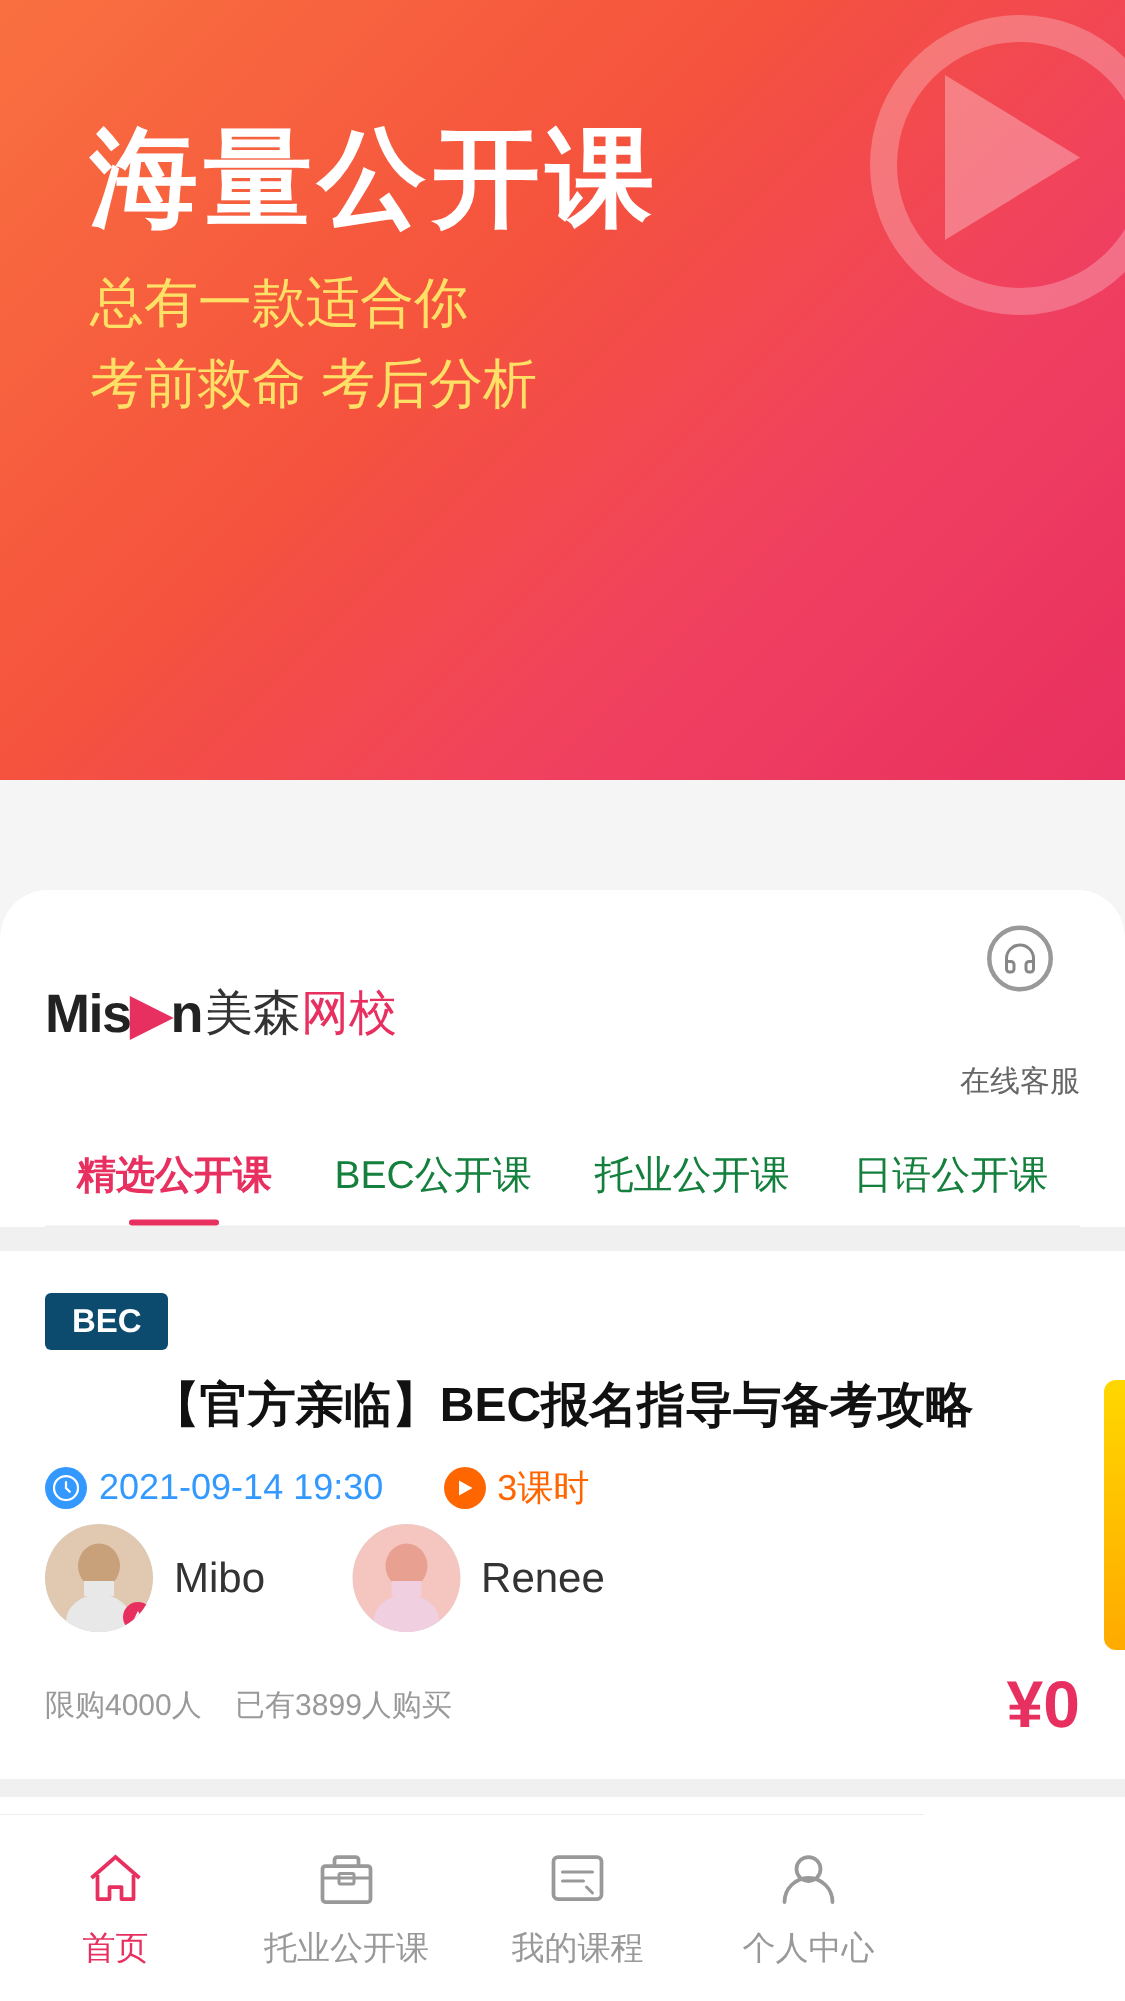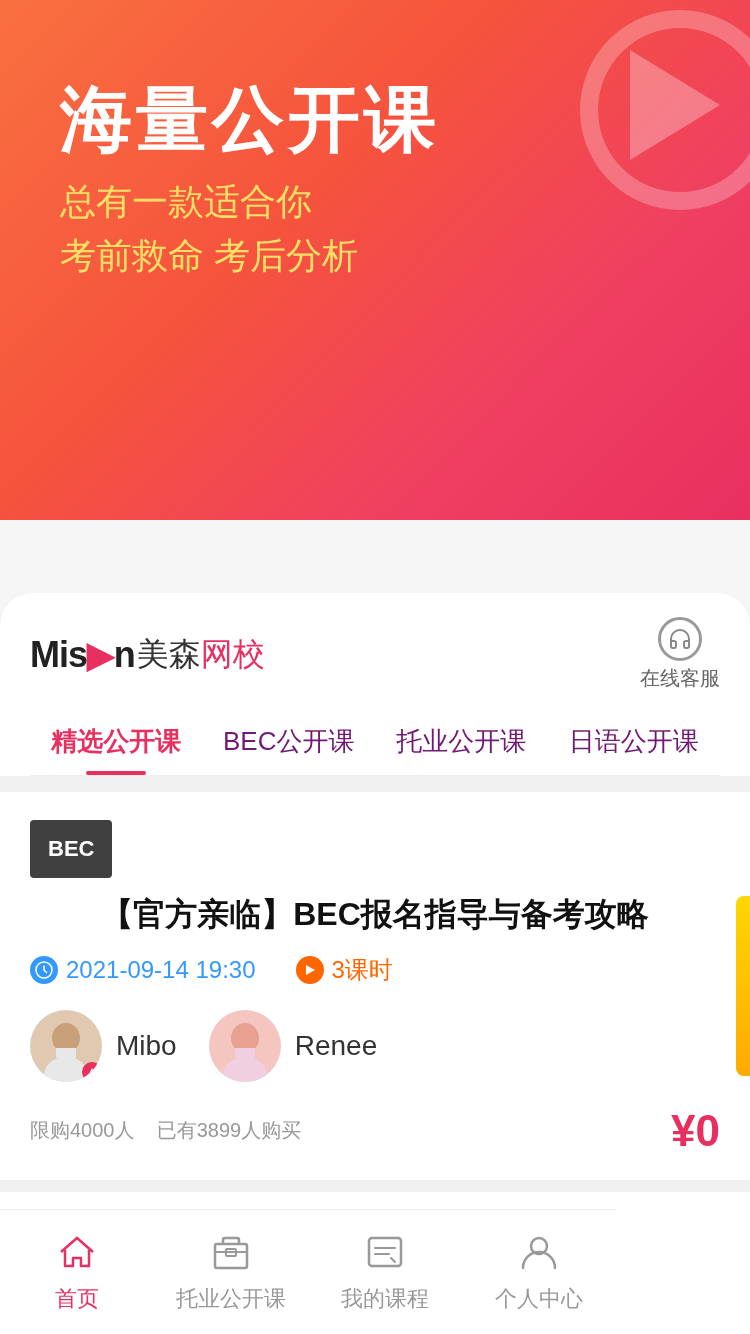--- a/index.html
+++ b/index.html
@@ -107,20 +107,21 @@
       color: #333;
       margin-left: 2px;
     }
     .logo-chinese .highlight {
       color: #e83060;
     }
     .customer-service {
       display: flex;
       flex-direction: column;
       align-items: center;
+      gap: 42px;
     }
     .cs-icon {
       width: 44px;
       height: 44px;
       border-radius: 50%;
       border: 3px solid #999;
       display: flex;
       align-items: center;
       justify-content: center;
       margin-bottom: 4px;
@@ -136,21 +137,21 @@
     
     .nav-tabs {
       display: flex;
       border-bottom: 1px solid #eee;
     }
     .nav-tab {
       flex: 1;
       text-align: center;
       padding: 16px 0;
       font-size: 26px;
-      color: #701a75;
+      color: #15803d;
       position: relative;
       cursor: pointer;
     }
     .nav-tab.active {
       color: #e83060;
       font-weight: 600;
     }
     .nav-tab.active::after {
       content: '';
       position: absolute;
@@ -169,41 +170,41 @@
 
     
     .featured-card {
       background: white;
       margin: 0 0 12px 0;
       padding: 28px 30px 24px 30px;
       position: relative;
     }
     .badge {
       display: inline-block;
-      background: #404040;
+      background: #0c4a6e;
       color: white;
       font-size: 22px;
       font-weight: 700;
-      padding: 16px 18px;
+      padding: 6px 18px;
       border-radius: 4px;
       margin-bottom: 16px;
     }
     .card-title {
       font-size: 32px;
       font-weight: 700;
       color: #111;
       line-height: 1.3;
       margin-bottom: 18px;
       text-align: center;
     }
     .card-meta {
       display: flex;
       align-items: center;
       gap: 40px;
-      margin-bottom: 24px;
+      margin-bottom: 8px;
     }
     .meta-item {
       display: flex;
       align-items: center;
       gap: 8px;
       font-size: 24px;
     }
     .meta-item.date { color: #3399ff; }
     .meta-item.lessons { color: #ff6600; }
     .meta-icon {
@@ -211,21 +212,21 @@
       border-radius: 50%;
       display: flex; align-items: center; justify-content: center;
     }
     .clock-icon { background: #3399ff; }
     .play-icon { background: #ff6600; }
 
     
     .teachers {
       display: flex;
       align-items: center;
-      gap: 32px;
+      gap: 58px;
       margin-bottom: 24px;
     }
     .teacher {
       display: flex;
       align-items: center;
       gap: 14px;
     }
     .teacher-avatar {
       width: 72px; height: 72px;
       border-radius: 50%;

